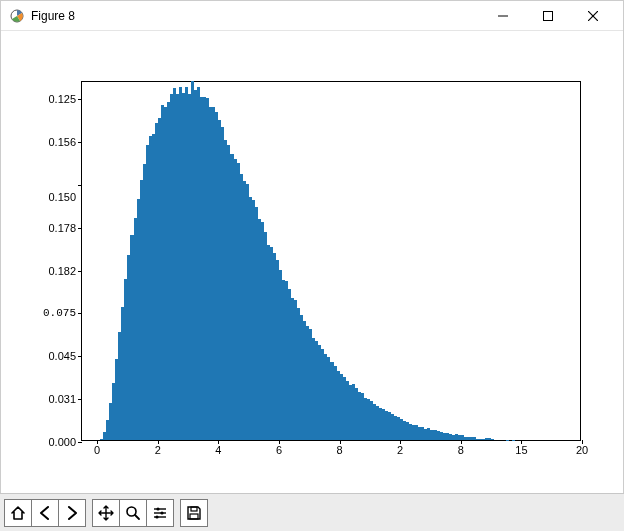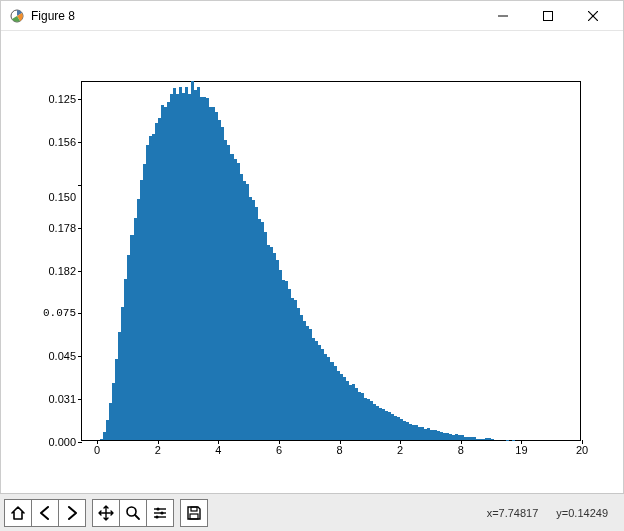--- a/index.html
+++ b/index.html
@@ -312,21 +312,21 @@
         <div class="xtick" style="left: 136.364px;">4</div>
         <div class="tickmark-x" style="left: 136.364px;"></div>
         <div class="xtick" style="left: 196.97px;">6</div>
         <div class="tickmark-x" style="left: 196.97px;"></div>
         <div class="xtick" style="left: 257.576px;">8</div>
         <div class="tickmark-x" style="left: 257.576px;"></div>
         <div class="xtick" style="left: 318.182px;">2</div>
         <div class="tickmark-x" style="left: 318.182px;"></div>
         <div class="xtick" style="left: 378.788px;">8</div>
         <div class="tickmark-x" style="left: 378.788px;"></div>
-        <div class="xtick" style="left: 439.394px;">19</div>
+        <div class="xtick" style="left: 439.394px;">15</div>
         <div class="tickmark-x" style="left: 439.394px;"></div>
         <div class="xtick" style="left: 500px;">20</div>
         <div class="tickmark-x" style="left: 500px;"></div>
       </div>
   </div>
 </div>
 
 <div class="toolbar">
   <div class="tool-group">
     <div class="tool-btn">
@@ -372,17 +372,13 @@
   <div class="tool-sep"></div>
   <div class="tool-group">
     <div class="tool-btn">
       <svg width="16" height="16" viewBox="0 0 16 16">
           <path d="M2 2 H12 L14 4 V14 H2 Z" fill="none" stroke="#000" stroke-width="1.4"></path>
           <rect x="5" y="2" width="6" height="4" fill="none" stroke="#000" stroke-width="1.2"></rect>
           <rect x="4" y="9" width="8" height="5" fill="none" stroke="#000" stroke-width="1.2"></rect>
         </svg>
     </div>
   </div>
-  <div class="coord">
-    <span>x=7.74817</span>
-    <span>y=0.14249</span>
-  </div>
 </div>
 
 </body></html>

